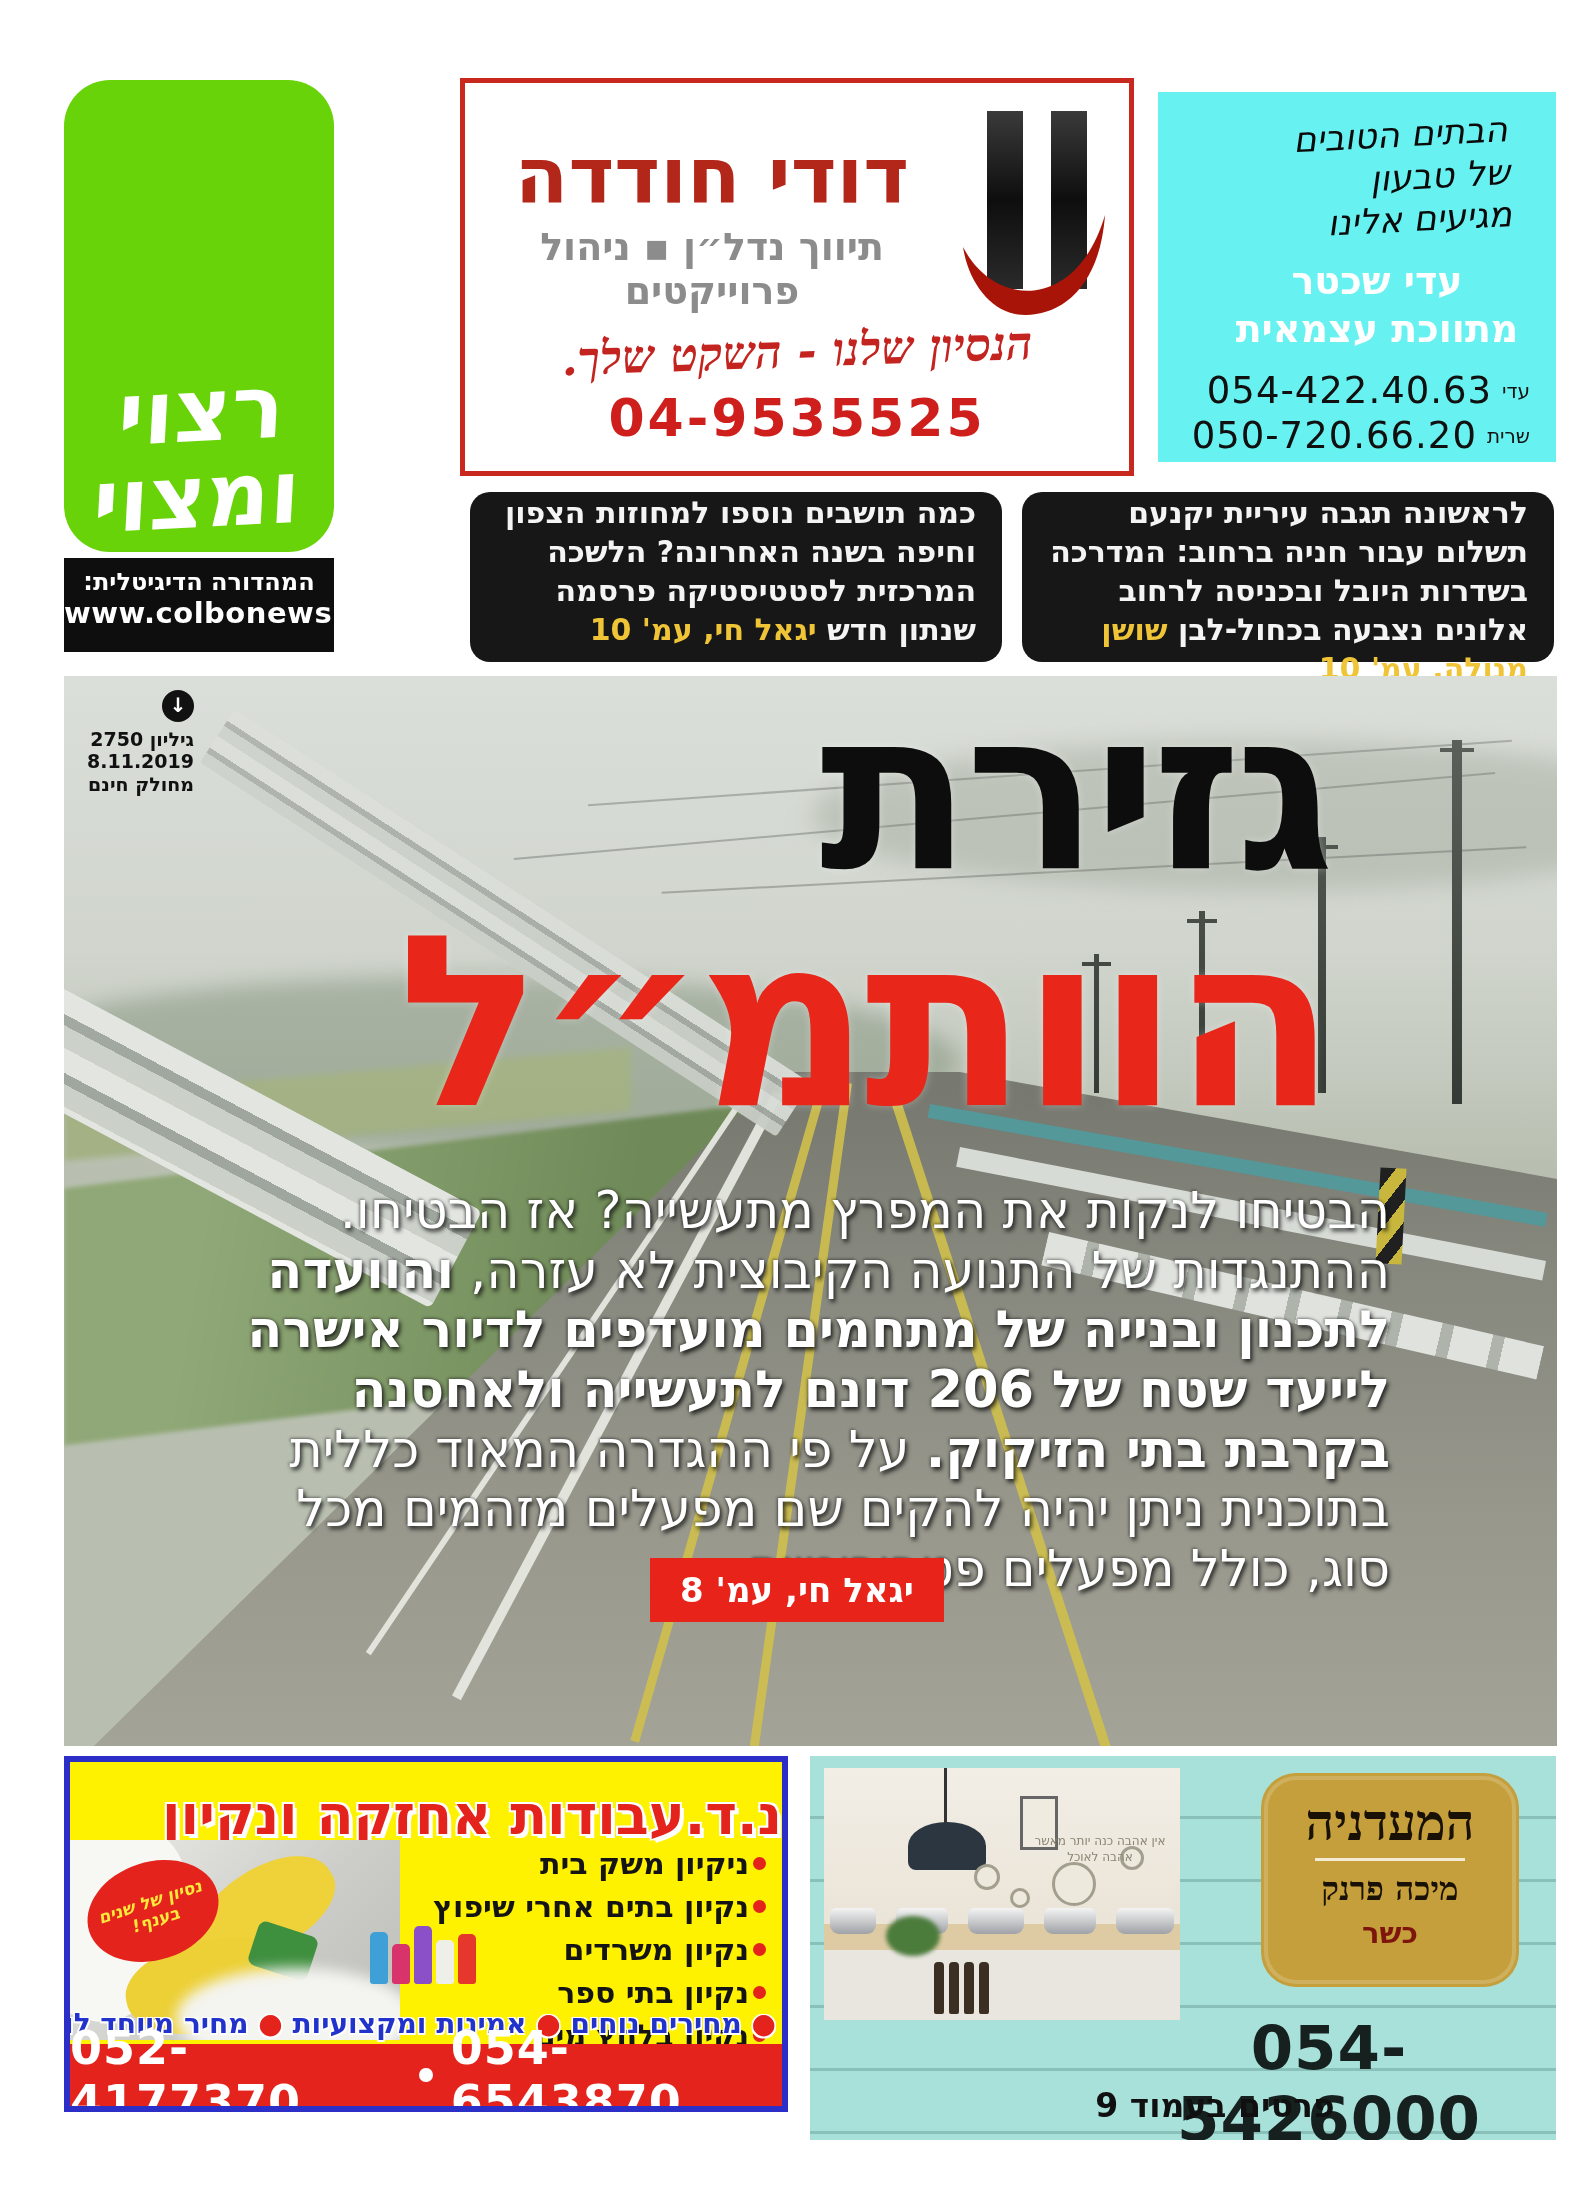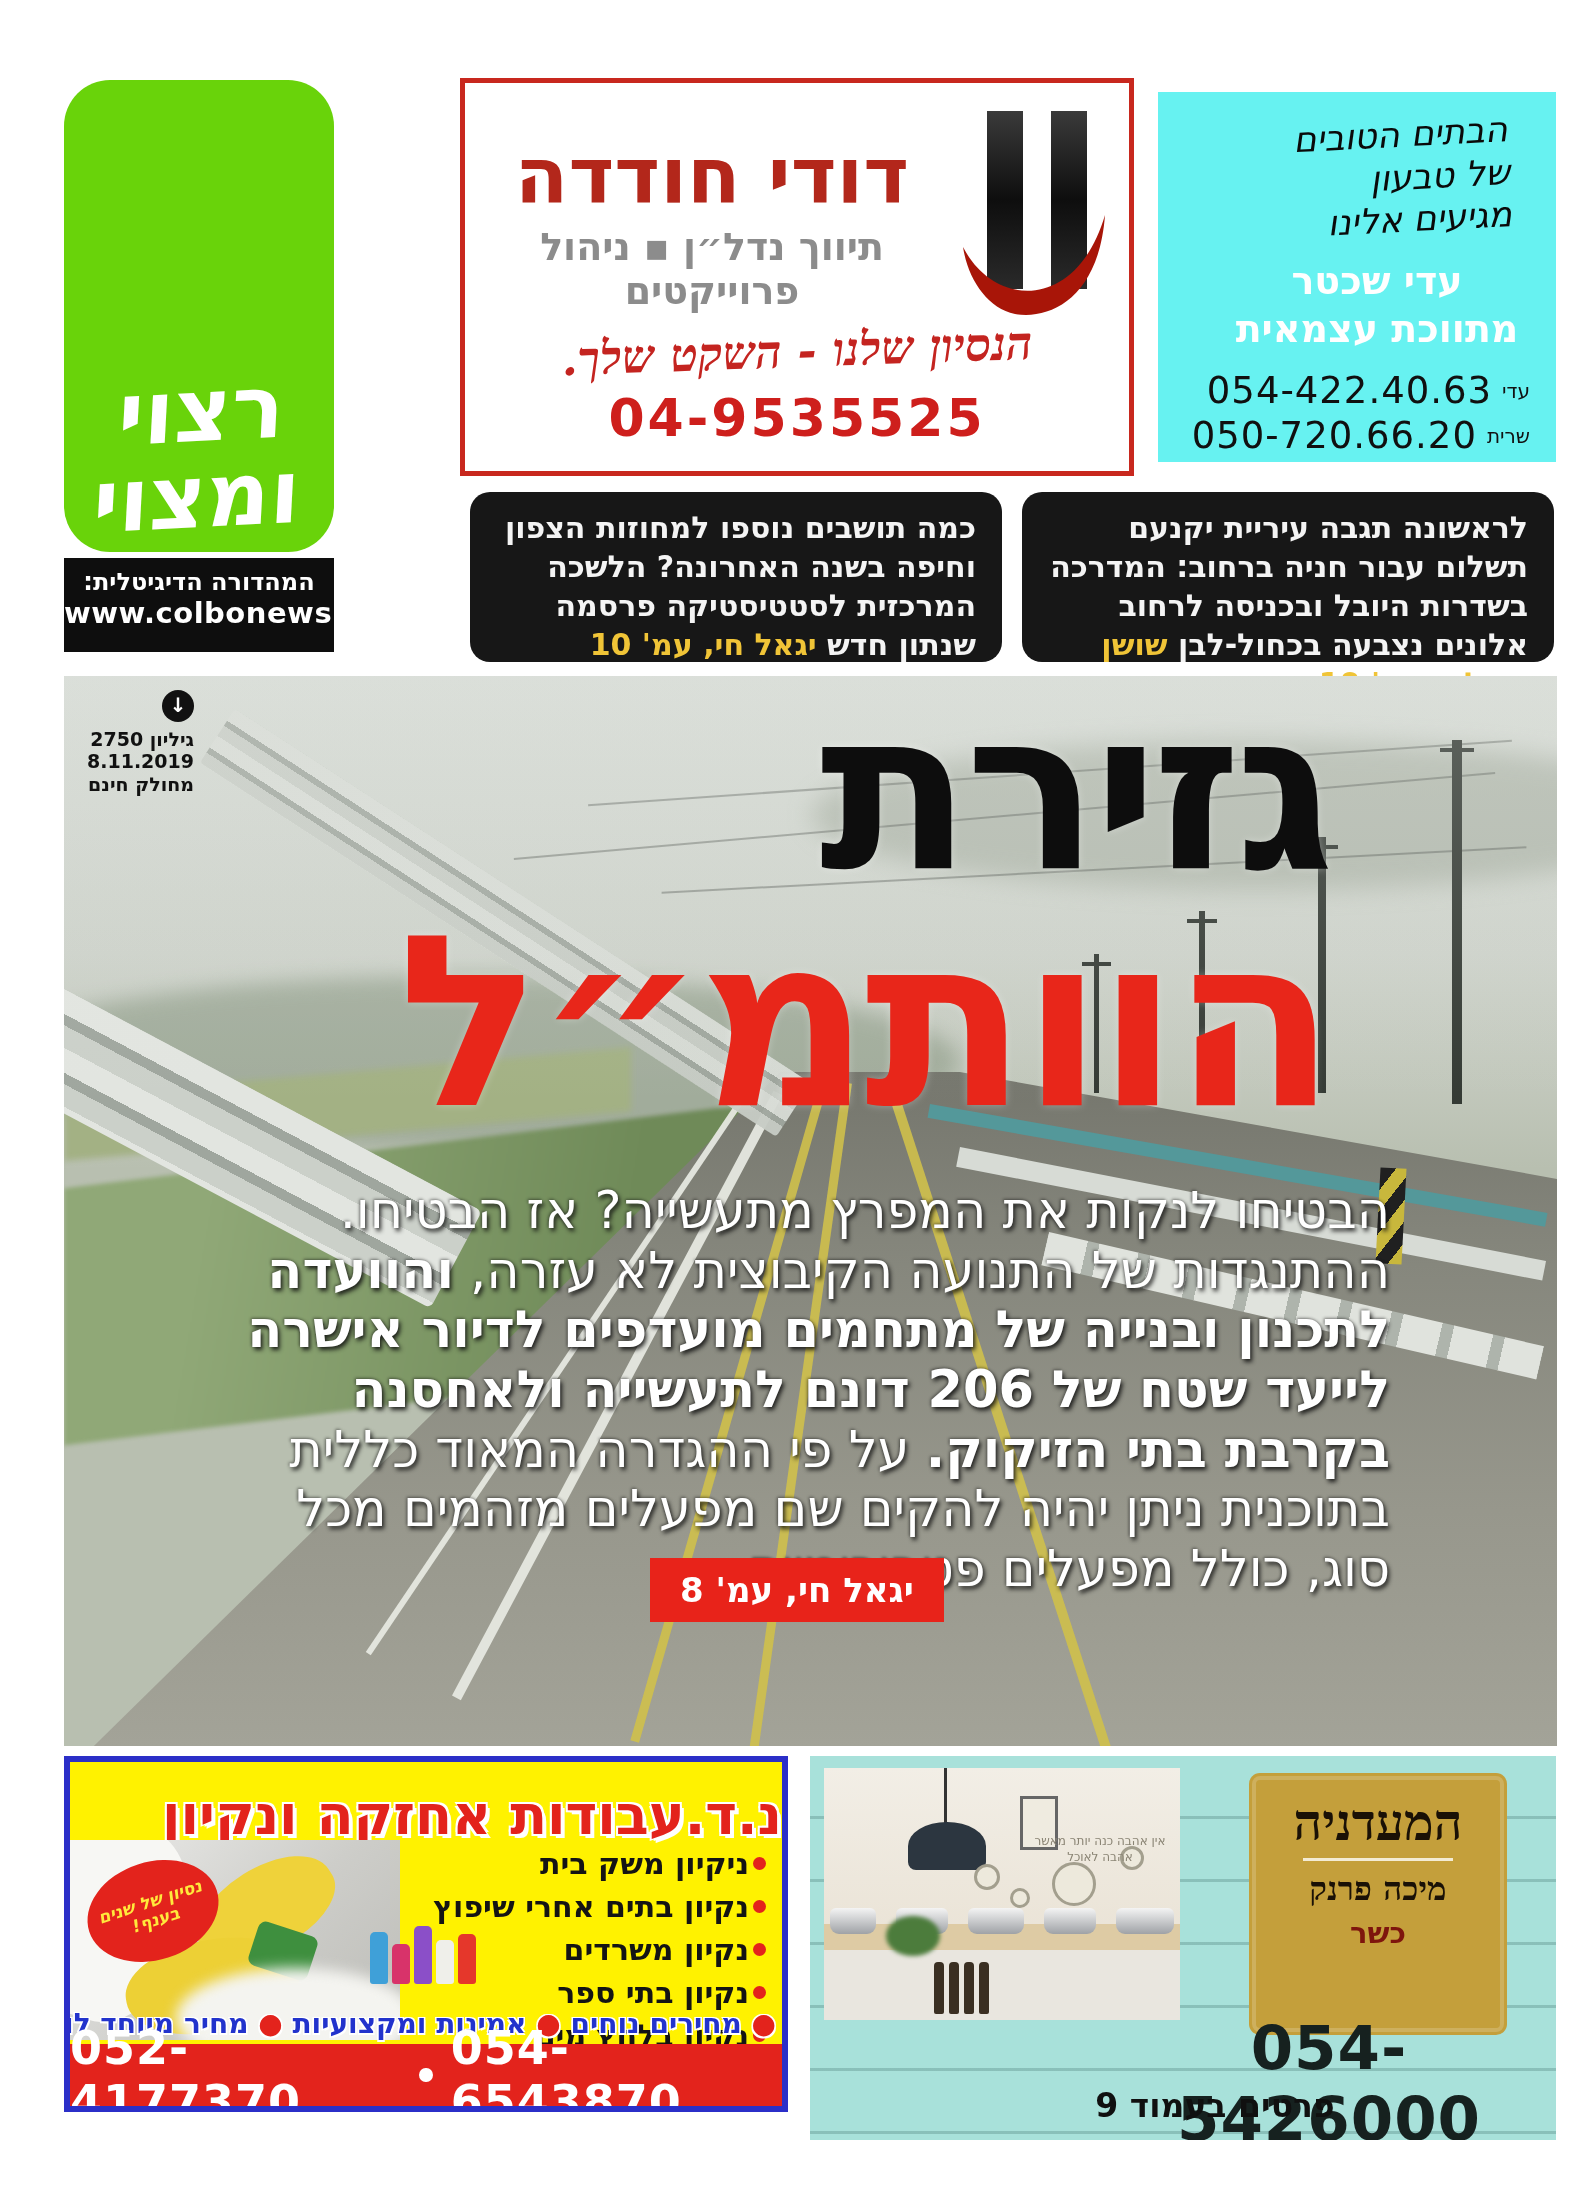--- a/index.html
+++ b/index.html
@@ -40,21 +40,21 @@
     transform:translateX(20px); margin-top:14px; }
   .tivon .prow { display:flex; direction:rtl; align-items:center; justify-content:flex-start;
     gap:10px; padding-right:6px; margin-top:2px; }
   .tivon .plabel { font-size:20px; color:#111; }
   .tivon .pnum { font-size:37px; color:#101010; letter-spacing:1px; }
   .tivon .tfoot { color:#fff; font-weight:bold; font-size:25px; text-align:center; margin-top:14px; }
   .tivon .prows { margin-top:16px; }
 
   
   .teaser { position:absolute; top:492px; width:532px; height:170px; background:#171717;
-    border-radius:20px; padding:16px 26px; direction:rtl; text-align:right; color:#F4F4F4;
+    border-radius:20px; padding:1px 26px; direction:rtl; text-align:right; color:#F4F4F4;
     font-size:30px; font-weight:bold; line-height:1.3; }
   .teaser.t1 { left:470px; }
   .teaser.t2 { left:1022px; }
   .teaser .byline { color:#F0C437; }
 
   
   .photo { position:absolute; left:64px; top:676px; width:1493px; height:1070px; overflow:hidden;
     background:linear-gradient(180deg,#D6DBD5 0%,#CDD2CA 26%,#C2C8BC 38%,#B8BFB0 46%); }
   .photo .mount1 { position:absolute; top:28%; left:-6%; width:66%; height:16%; background:#9AA694;
     border-radius:50%; filter:blur(10px); opacity:.8; }
@@ -181,22 +181,22 @@
   .deli .counter { position:absolute; bottom:0; left:0; right:0; height:96px;
     background:linear-gradient(180deg,#DECBA4 0 26px,#E9E6DF 26px 100%); }
   .deli .dishes { position:absolute; bottom:86px; left:6px; right:6px; display:flex; gap:10px;
     align-items:flex-end; justify-content:space-between; }
   .deli .dish { height:26px; border-radius:6px 6px 9px 9px;
     background:linear-gradient(180deg,#F4F4F4,#9FA2A6); }
   .deli .plant { position:absolute; bottom:64px; left:62px; width:54px; height:40px; background:#4C7C3C;
     border-radius:50%; filter:blur(2px); }
   .deli .bottles { position:absolute; bottom:6px; left:110px; display:flex; gap:5px; }
   .deli .wbot { width:10px; height:52px; background:#3A2F22; border-radius:4px 4px 2px 2px; }
-  .deli .badge { position:absolute; right:52px; top:20px; width:252px; height:256px; background:#C49F3B;
-    border-radius:8px; box-shadow:0 0 0 3px #C49F3B, inset 0 0 0 4px rgba(255,255,255,.18);
+  .deli .badge { position:absolute; right:40px; top:20px; width:252px; height:208px; background:#C49F3B;
+    border-radius:32px; box-shadow:0 0 0 3px #C49F3B, inset 0 0 0 4px rgba(255,255,255,.18);
     text-align:center; padding-top:22px; }
   .deli .bt { font-family:"DejaVu Serif", serif; font-weight:bold; font-size:50px; color:#1A1106;
     line-height:1; }
   .deli .bdiv { width:150px; height:3px; background:#F3EBD3; margin:10px auto 8px auto; }
   .deli .bn { font-family:"DejaVu Serif", serif; font-weight:bold; font-size:33px; color:#1A1106; }
   .deli .bk { font-size:29px; font-weight:bold; color:#7E150D; margin-top:8px; }
   .deli .dphone { position:absolute; left:300px; right:8px; top:256px; text-align:center;
     font-size:61px; font-weight:bold; color:#16211F; letter-spacing:1px; }
   .deli .dnote { position:absolute; left:240px; width:330px; top:330px; text-align:center;
     font-size:33px; font-weight:bold; color:#101010; direction:rtl; }

